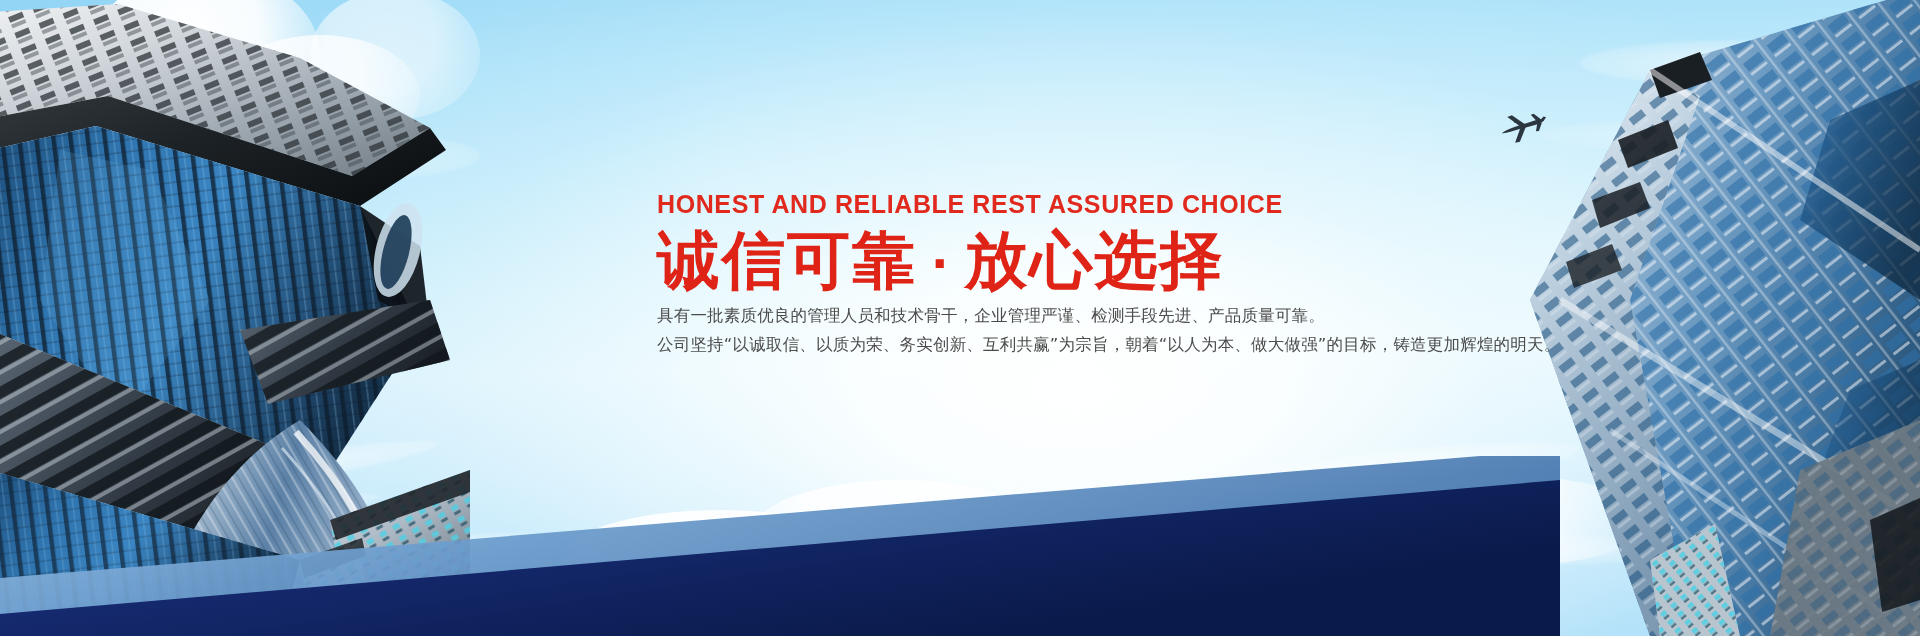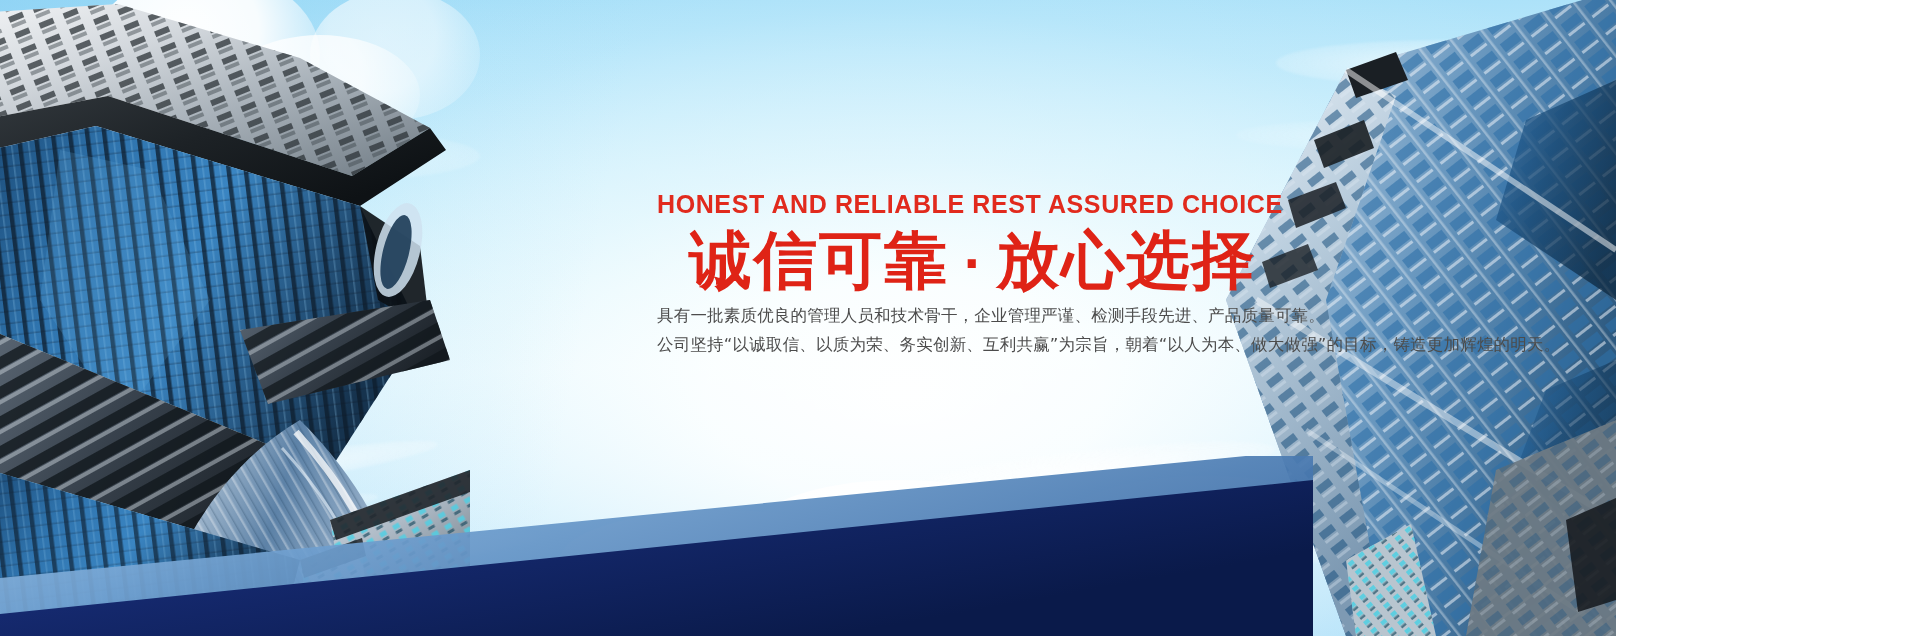--- a/index.html
+++ b/index.html
@@ -1,21 +1,21 @@
 <!DOCTYPE html>
 <html lang="zh"><head>
 <meta charset="utf-8">
 <title>Banner</title>
 <style>
   html,body{margin:0;padding:0;background:#fff;}
   body{font-family:"Liberation Sans","DejaVu Sans",sans-serif;}
 
   .banner{
     position:relative;
-    width:1616px;
+    width:1920px;
     height:636px;
     overflow:hidden;
     background:#e5e5e5;
   }
 
   
   .sky{
     position:absolute; inset:0;
     background:
       radial-gradient(ellipse 1100px 620px at 56% 62%,
@@ -96,21 +96,20 @@
   }
   .zh-title{
     margin-top:9px;
     font-size:63px;
     font-weight:700;
     color:#df2316;
     line-height:1.12;
     letter-spacing:2px;
     white-space:nowrap;
     font-family:"DejaVu Sans","Liberation Sans",sans-serif;
-    margin-left:32px;
   }
   .zh-title .dot{
     font-size:46px;
     vertical-align:middle;
     padding:0 14px;
   }
   .body-lines{margin-top:4px;}
   .body-line{
     font-size:16.5px;
     color:#4c4c4c;

